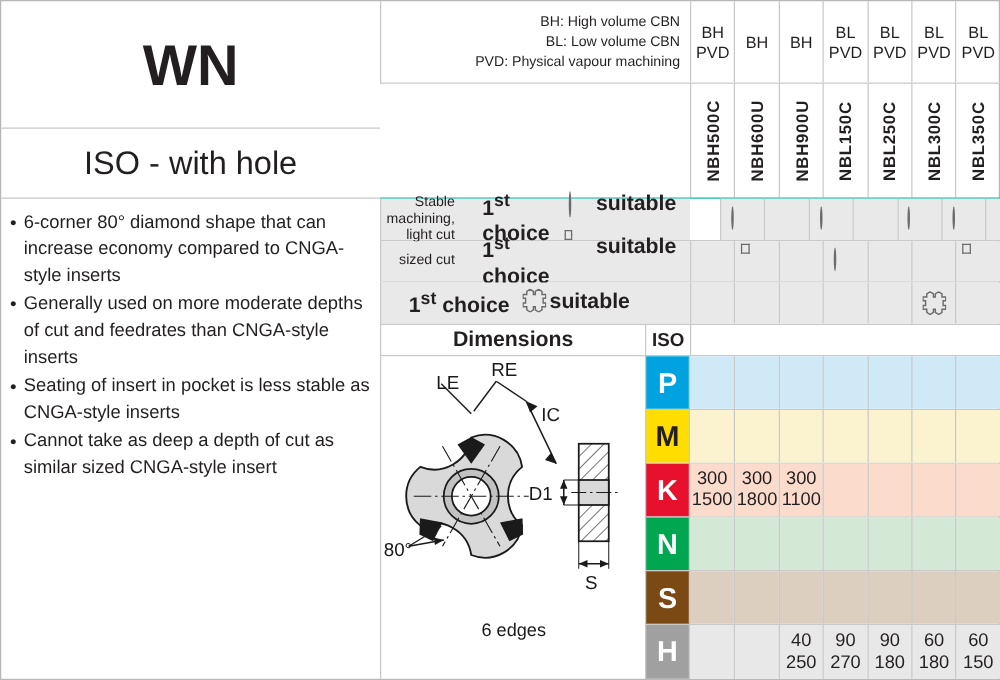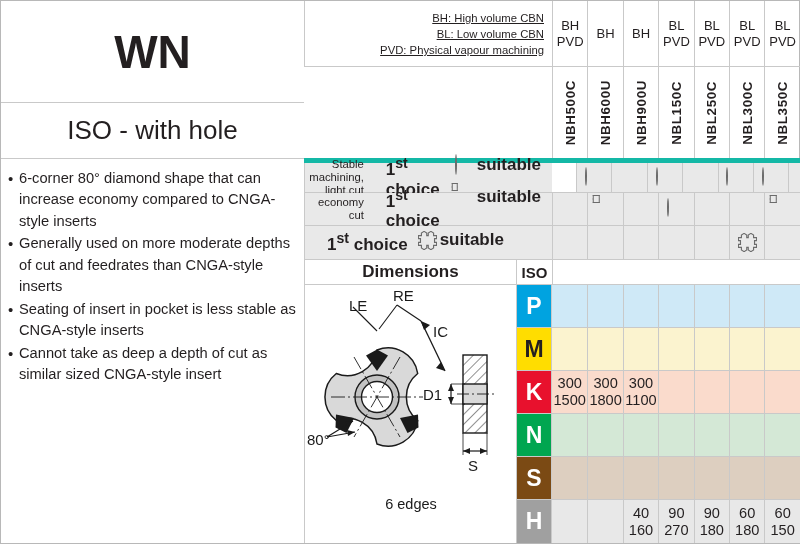--- a/index.html
+++ b/index.html
@@ -31,21 +31,21 @@
   }
   .bullet .dot { width: 11px; flex: 0 0 11px; font-size: 15px; line-height: 1.42; }
   .bullet .btext { flex: 1; }
 
   
   .legend-box {
     position: absolute; left: 303px; top: 0; width: 248px; height: 66px;
     border-left: 1px solid #c9c9c9; border-bottom: 1px solid #c9c9c9;
     padding: 9px 8px 0 0; text-align: right;
   }
-  .legend-line { font-size: 11.3px; line-height: 1.42; color: #231f20; text-decoration: underline; }
+  .legend-line { font-size: 11.3px; line-height: 1.42; color: #231f20; }
 
   
   .grade-head { position: absolute; left: 551px; top: 0; width: 248px; height: 157px; display: flex; }
   .gcol { width: 35.42px; border-left: 1px solid #c9c9c9; display: flex; flex-direction: column; }
   .gcol:first-child { border-left: 1px solid #c9c9c9; }
   .gtype {
     height: 66px; border-bottom: 1px solid #c9c9c9;
     display: flex; flex-direction: column; align-items: center; justify-content: center;
     font-size: 13px; line-height: 1.18; color: #231f20;
   }
@@ -54,21 +54,21 @@
   }
   .gname span {
     writing-mode: vertical-rl; transform: rotate(180deg);
     font-size: 13.4px; font-weight: bold; letter-spacing: 0.6px;
     color: #231f20; white-space: nowrap;
   }
 
   
   .rec-area { position: absolute; left: 303px; top: 157px; width: 496px; height: 101px; }
   .rec-row { display: flex; height: 33.6px; border-top: 1px solid #c9c9c9; }
-  .rec-row:first-child { border-top: 5px solid #14b8a6; gap: 24px; }
+  .rec-row:first-child { border-top: 1px solid #14b8a6; gap: 24px; }
   .rec-label {
     width: 248px; border-left: 1px solid #c9c9c9; background: #e9e9e9;
     display: flex; align-items: center; padding-right: 4px;
   }
   .rl-text {
     width: 103px; text-align: right; font-size: 11.3px; line-height: 1.15;
     color: #231f20; padding-right: 5px;
   }
   .rl-key { display: flex; align-items: flex-start; gap: 3px; font-size: 17px; color: #231f20; font-weight: bold; }
   .rl-key .kw { margin-right: 7px; display: flex; align-items: center; gap: 3px; }
@@ -288,21 +288,21 @@
             <span class="sym"><span class="circ-o"></span></span>
           </div>
           <div class="rcell">
             <span class="sym"></span>
           </div>
         </div>
       </div>
       <div class="rec-row">
         <div class="rec-label">
           <div class="rl-text">
-            <div>economy cut</div>
+            <div>sized cut</div>
           </div>
           <div class="rl-key">
             <span class="kw">
               <span class="sym"><span class="notch-f"><span class="base"></span><span class="n1" style="background: rgb(233, 233, 233);"></span><span class="n2" style="background: rgb(233, 233, 233);"></span></span></span>
               <span>1<sup>st</sup> choice</span>
             </span>
             <span class="kw">
               <span class="sym"><span class="notch-o"><span class="base"></span><span class="n1" style="background: rgb(233, 233, 233);"></span><span class="n2" style="background: rgb(233, 233, 233);"></span></span></span>
               <span>suitable</span>
             </span>
@@ -520,21 +520,21 @@
           <div class="icell" style="background: rgb(221, 207, 192);"></div>
         </div>
       </div>
       <div class="iso-row">
         <div class="iso-key" style="background: rgb(160, 160, 160); color: rgb(255, 255, 255);">H</div>
         <div class="iso-cells">
           <div class="icell" style="background: rgb(232, 232, 232);"></div>
           <div class="icell" style="background: rgb(232, 232, 232);"></div>
           <div class="icell" style="background: rgb(232, 232, 232);">
             <div>40</div>
-            <div>160</div>
+            <div>250</div>
           </div>
           <div class="icell" style="background: rgb(232, 232, 232);">
             <div>90</div>
             <div>270</div>
           </div>
           <div class="icell" style="background: rgb(232, 232, 232);">
             <div>90</div>
             <div>180</div>
           </div>
           <div class="icell" style="background: rgb(232, 232, 232);">

